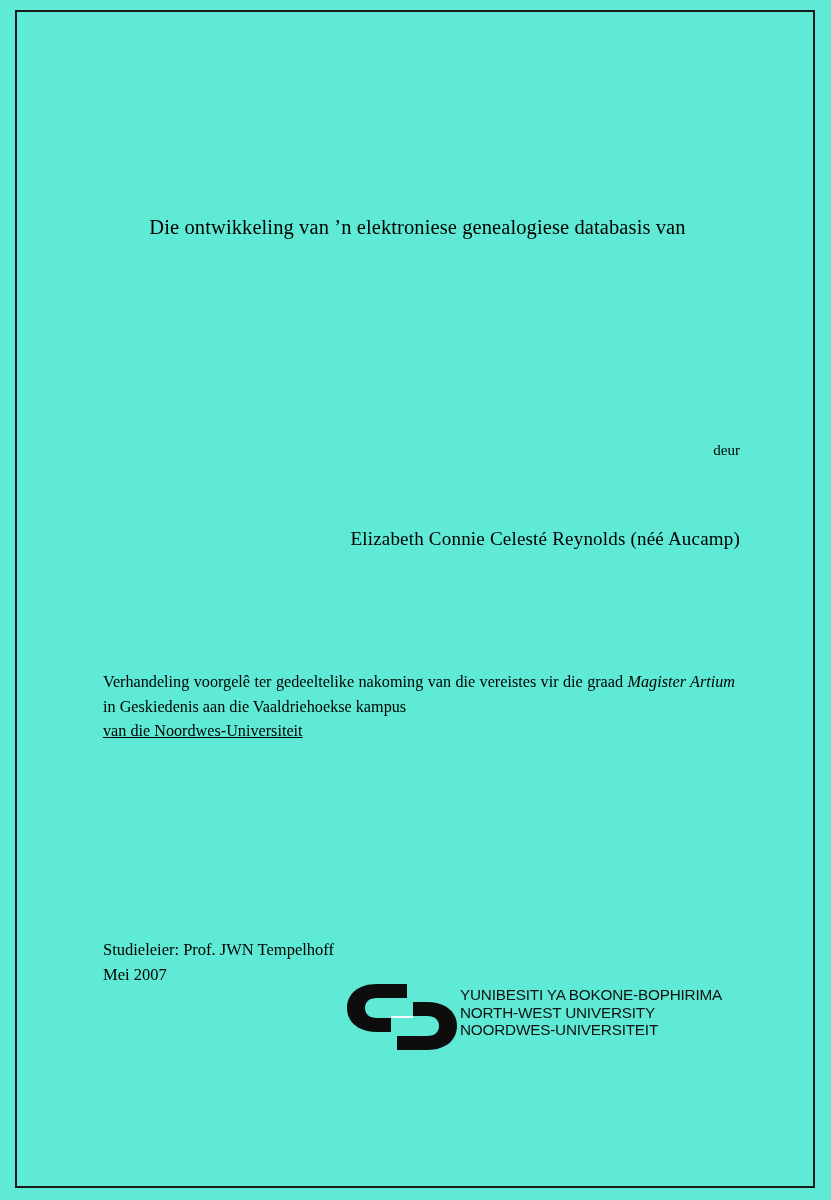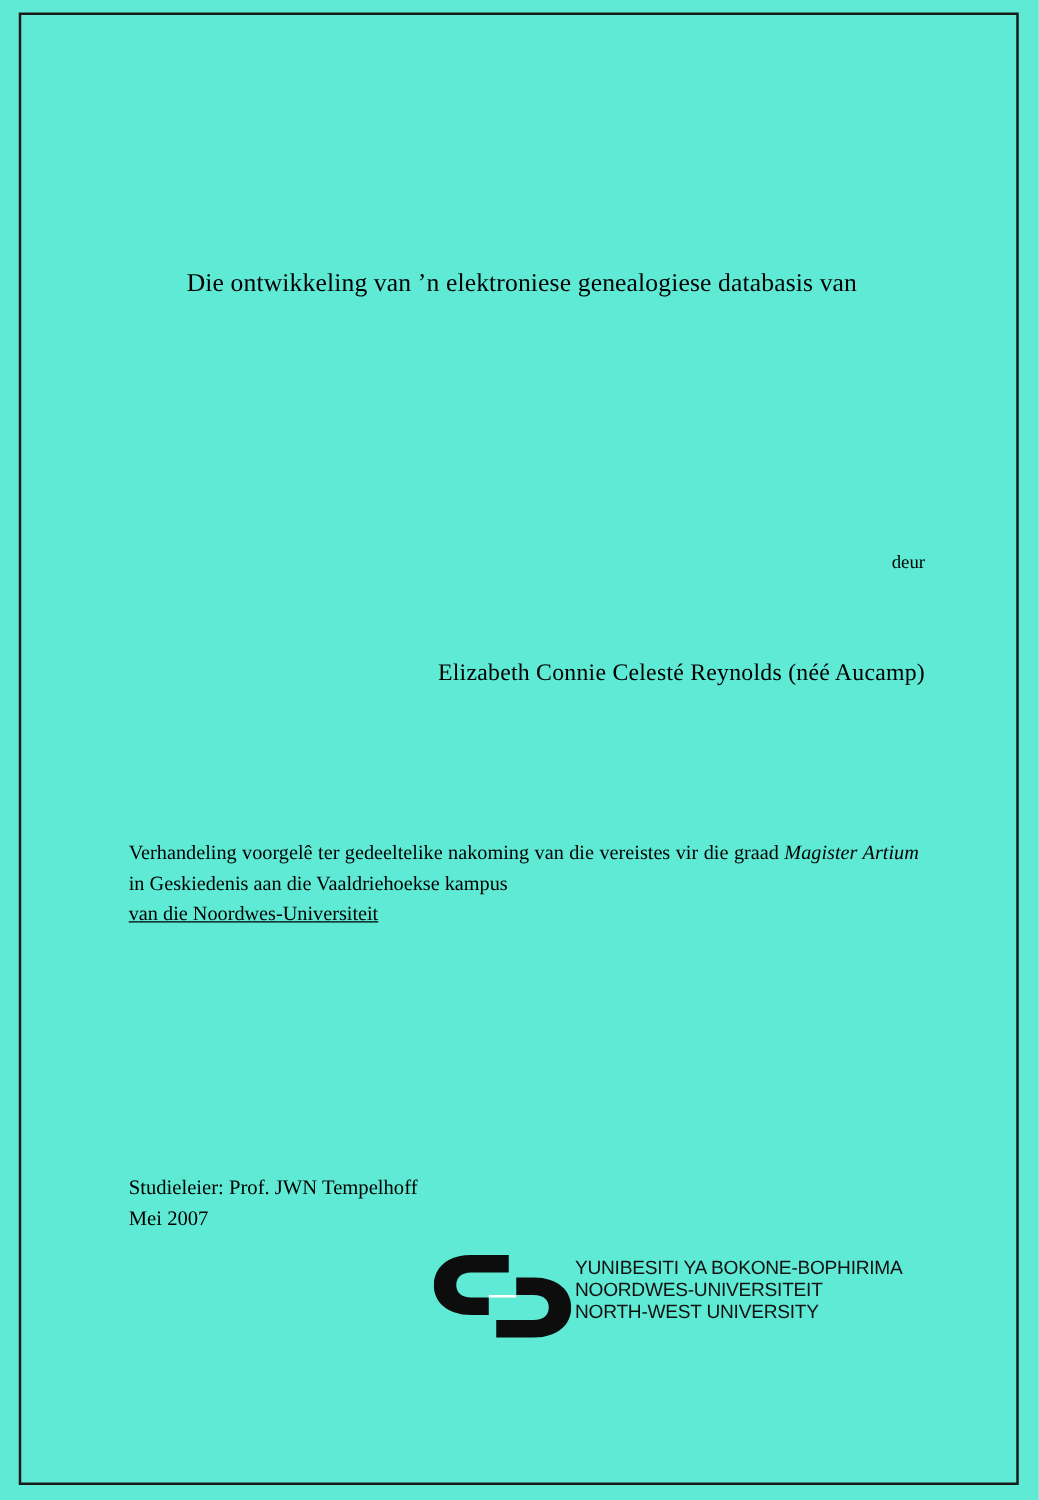--- a/index.html
+++ b/index.html
@@ -100,21 +100,20 @@
   .supervisor .line {
     display: block;
     white-space: nowrap;
   }
   .logo-wrap {
     position: absolute;
     left: 160px;
     top: 968px;
     width: 420px;
     height: 78px;
-    margin-top: 20px;
   }
   .logo-mark {
     position: absolute;
     left: 92px;
     top: 4px;
     width: 110px;
     height: 70px;
   }
   .logo-text {
     position: absolute;
@@ -162,19 +161,19 @@
     <div class="logo-wrap">
       <div class="logo-mark">
         <svg width="110" height="70" viewBox="0 0 110 70" xmlns="http://www.w3.org/2000/svg">
           <path d="M30 2 C10 2 0 13 0 26 C0 39 10 50 30 50 L44 50 L44 36 L30 36 C22 36 18 32 18 26 C18 20 22 16 30 16 L60 16 L60 2 Z" fill="#0d0d0d"></path>
           <path d="M80 20 C100 20 110 31 110 44 C110 57 100 68 80 68 L50 68 L50 54 L80 54 C88 54 92 50 92 44 C92 38 88 34 80 34 L66 34 L66 20 Z" fill="#0d0d0d"></path>
           <rect x="44" y="34" width="22" height="2" fill="#ffffff"></rect>
         </svg>
       </div>
       <div class="logo-text">
         <span>YUNIBESITI YA BOKONE-BOPHIRIMA</span>
+        <span>NORTH-WEST UNIVERSITY</span>
         <span>NOORDWES-UNIVERSITEIT</span>
-        <span>NORTH-WEST UNIVERSITY</span>
       </div>
     </div>
 
   </div>
 </div>
 
 </body></html>

